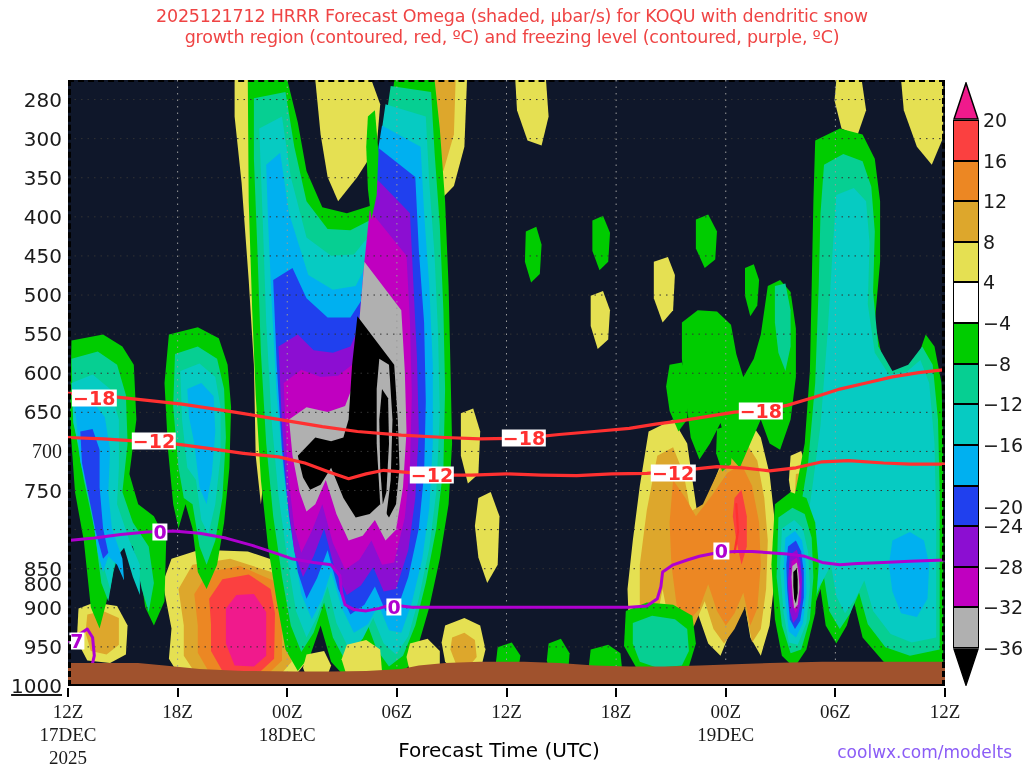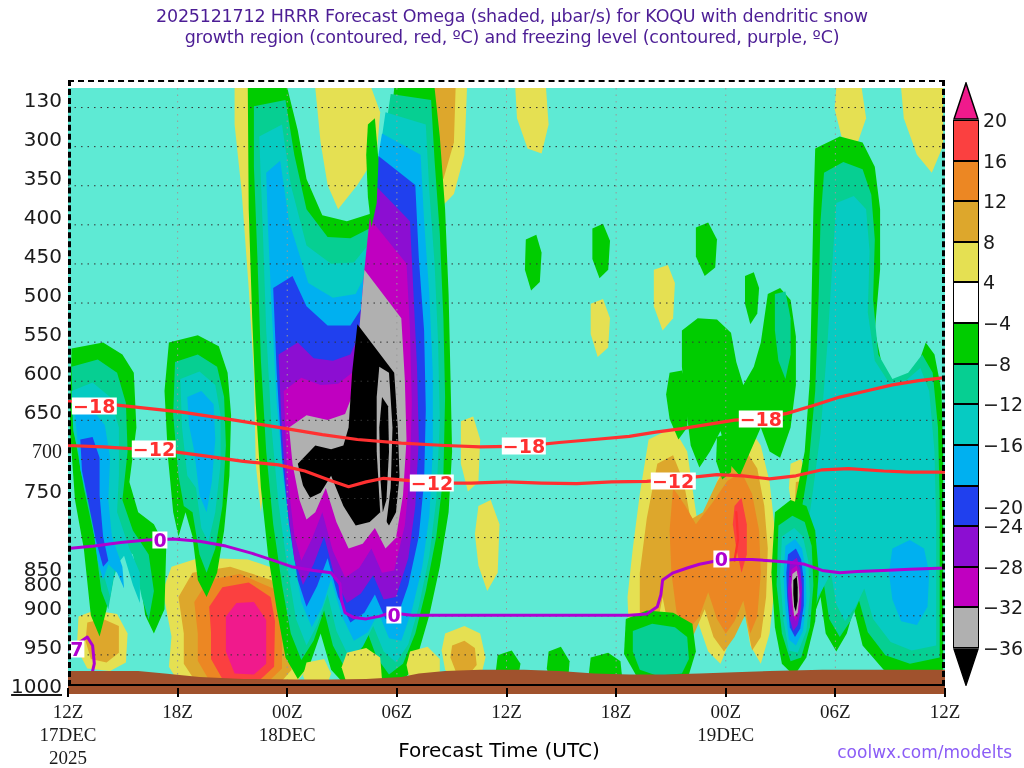--- a/index.html
+++ b/index.html
@@ -1,26 +1,26 @@
 <!DOCTYPE html>
 <html><head>
 <meta charset="utf-8">
 <style>
   html,body{margin:0;padding:0;background:#ffffff;}
   body{width:1024px;height:768px;overflow:hidden;
        font-family:"DejaVu Sans","Liberation Sans",sans-serif;color:#000;}
   #root{position:relative;width:1024px;height:768px;}
 
   .title{position:absolute;left:0;top:6px;width:1024px;text-align:center;
-         font-size:17.5px;line-height:21px;letter-spacing:-0.2px;color:#4c1d95;}
+         font-size:17.5px;line-height:21px;letter-spacing:-0.2px;color:#ef4444;}
   .title .ln2{display:block;}
 
   
-  #plot{position:absolute;left:68px;top:88px;width:877px;height:606px;
-        background:#5eead4;overflow:hidden;}
+  #plot{position:absolute;left:68px;top:80px;width:877px;height:606px;
+        background:#0f172a;overflow:hidden;}
   #plotborder{position:absolute;left:68px;top:80px;width:877px;height:606px;
         box-sizing:border-box;pointer-events:none;
         border-left:3px dashed #000;border-right:3px dashed #000;
         border-top:2px dashed #000;border-bottom:2px solid #000;}
   #fieldsvg{position:absolute;left:0;top:0;}
 
   
   .ylab{position:absolute;right:0;transform:translateY(-50%);
         font-size:20px;text-align:right;color:#1a1a1a;white-space:nowrap;}
   #yaxis{position:absolute;left:0;top:80px;width:62px;height:606px;}
@@ -46,21 +46,21 @@
 <body>
 
 <div id="root">
 
   <div class="title">
     <span>2025121712 HRRR Forecast Omega (shaded, μbar/s) for KOQU with dendritic snow</span>
     <span class="ln2">growth region (contoured, red, ºC) and freezing level (contoured, purple, ºC)</span>
   </div>
 
   <div id="yaxis">
-      <div class="ylab" style="top: 19.5484px;">130</div>
+      <div class="ylab" style="top: 19.5484px;">280</div>
       <div class="ylab" style="top: 58.6452px;">300</div>
       <div class="ylab" style="top: 97.7419px;">350</div>
       <div class="ylab" style="top: 136.839px;">400</div>
       <div class="ylab" style="top: 175.935px;">450</div>
       <div class="ylab" style="top: 215.032px;">500</div>
       <div class="ylab" style="top: 254.129px;">550</div>
       <div class="ylab" style="top: 293.226px;">600</div>
       <div class="ylab" style="top: 332.323px;">650</div>
       <div class="ylab" style="top: 371.419px; font-family: Liberation Serif, serif;">700</div>
       <div class="ylab" style="top: 410.516px;">750</div>

